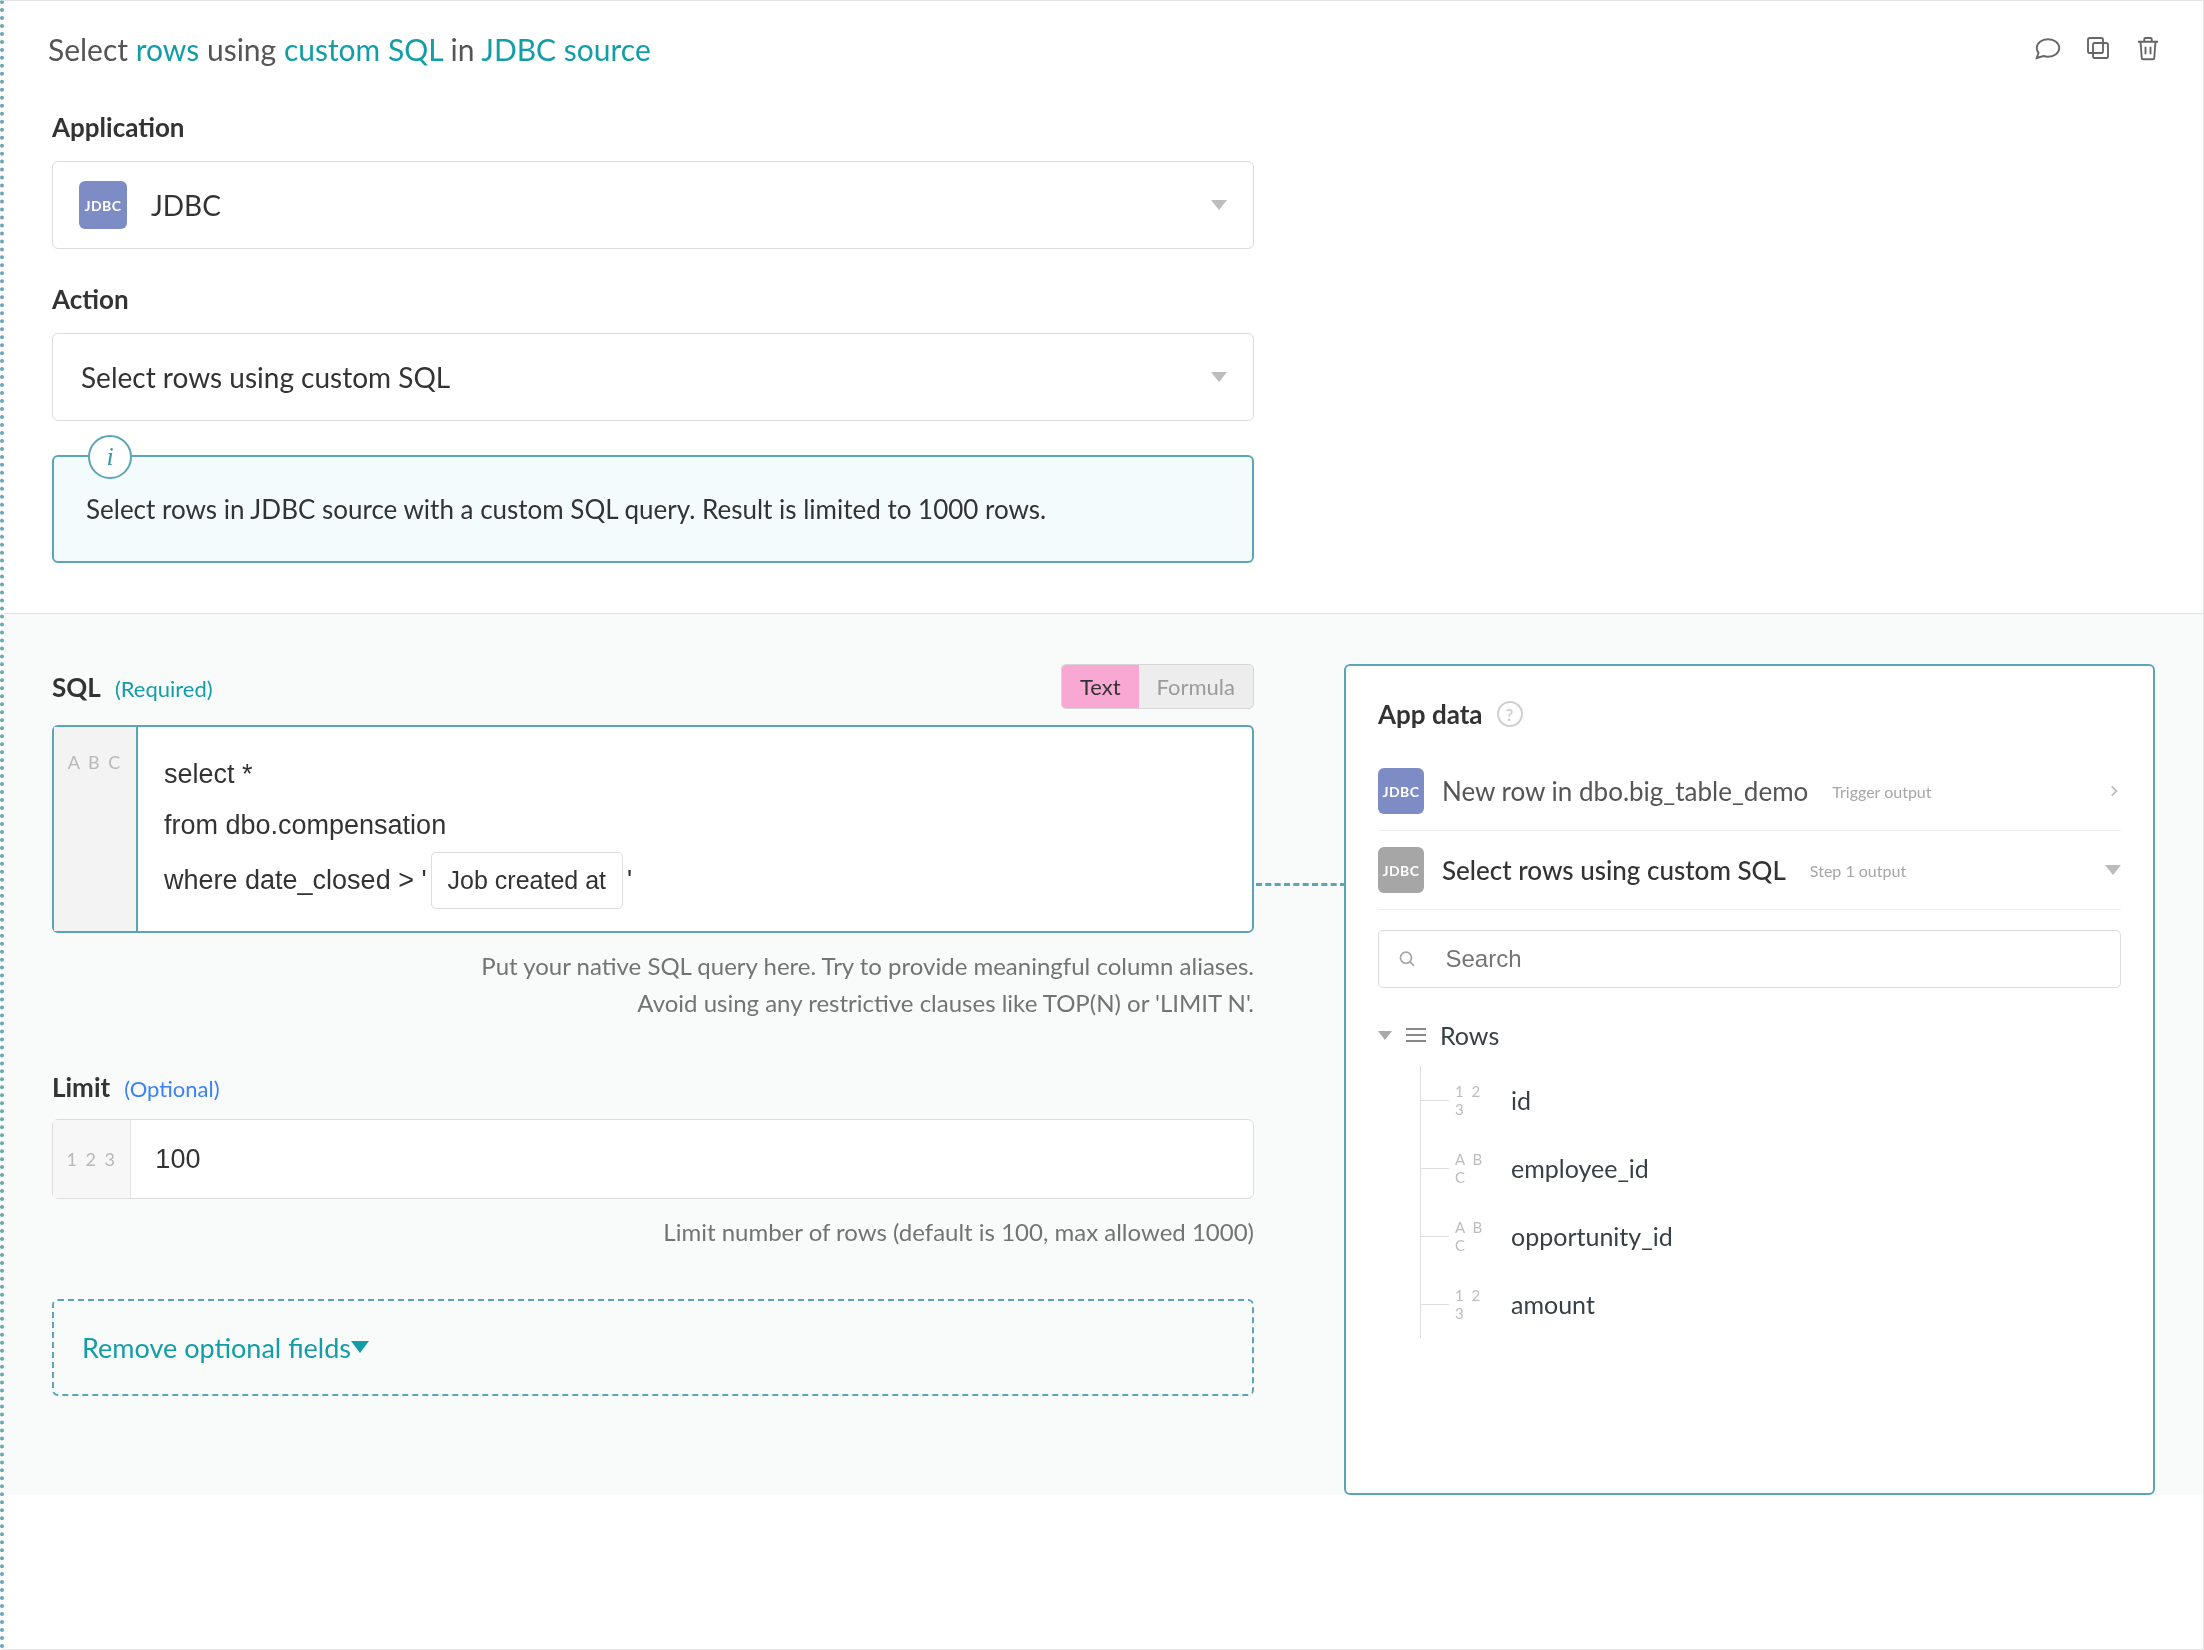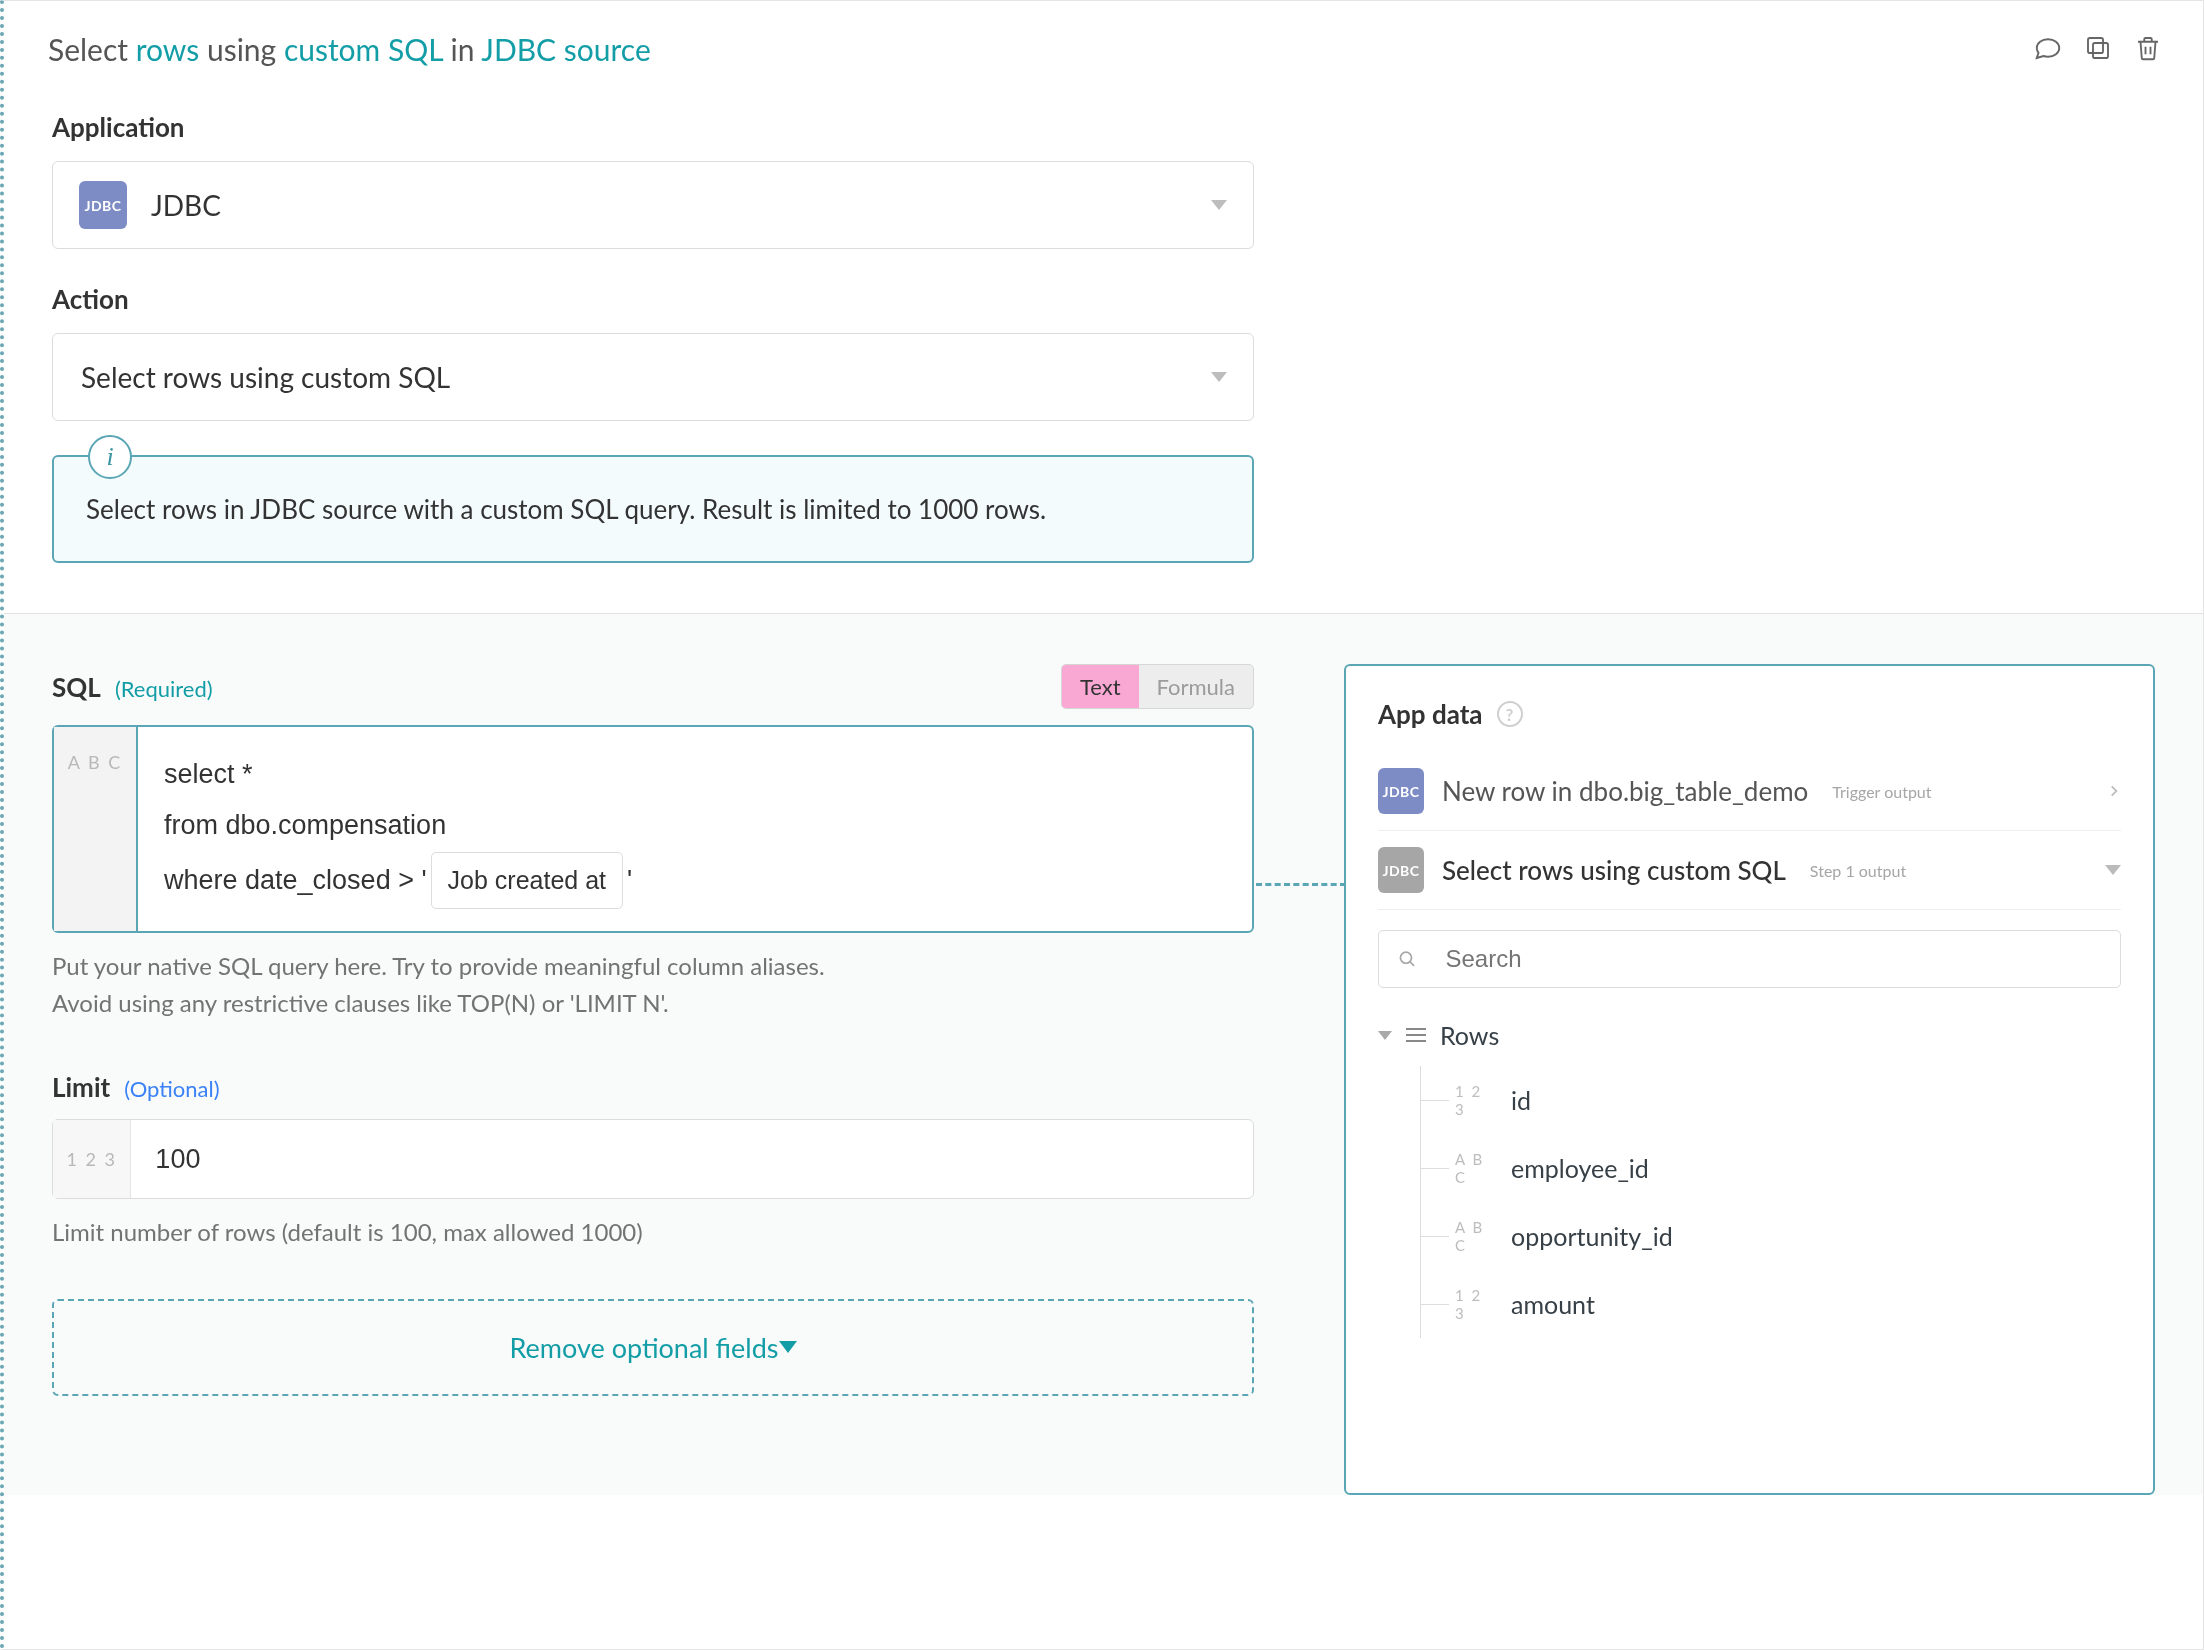--- a/index.html
+++ b/index.html
@@ -133,21 +133,21 @@
     font-family: -apple-system, BlinkMacSystemFont, "Segoe UI", sans-serif;
   }
   .sql-body .row { display: flex; flex-wrap: wrap; align-items: center; }
   .pill {
     display: inline-flex; align-items: center;
     border: 1px solid #dcdcdc; border-radius: 5px; background: #fff;
     padding: 4px 16px; margin: 0 4px; font-size: 25px; color: #333;
   }
 
   .helper {
-    font-size: 24px; color: #737373; margin-top: 14px; line-height: 1.55;
+    font-size: 24px; color: #737373; margin-top: 14px; line-height: 1.55; text-align: right;
   }
 
   .limit-block { margin-top: 50px; }
   .limit-input-wrap {
     display: flex; border: 1px solid #dcdcdc; border-radius: 6px; background: #fff; height: 80px;
   }
   .limit-gutter {
     width: 84px; border-right: 1px solid #e5e5e5; background: #f7f7f7;
     display:flex; align-items:center; justify-content:center; font-size: 18px;
     letter-spacing: 2px; color: #b8b8b8;
@@ -155,21 +155,21 @@
   .limit-input {
     border: none; outline: none; background: transparent; padding: 0 24px;
     font-size: 27px; color: #333; width: 100%;
   }
 
   .remove-fields {
     margin-top: 48px;
     border: 2px dashed #5aa6b4; border-radius: 6px;
     padding: 30px 28px;
     color: #139da6; font-size: 27px;
-    display: flex; align-items: center; justify-content: center;
+    display: flex; align-items: center; justify-content: flex-start;
   }
   .remove-fields .caret {
     width: 0; height: 0; border-left: 9px solid transparent; border-right: 9px solid transparent;
     border-top: 12px solid #139da6;
   }
 
   
   .data-panel {
     border: 2px solid #5aa6b4; border-radius: 6px;
     background: #fff;

